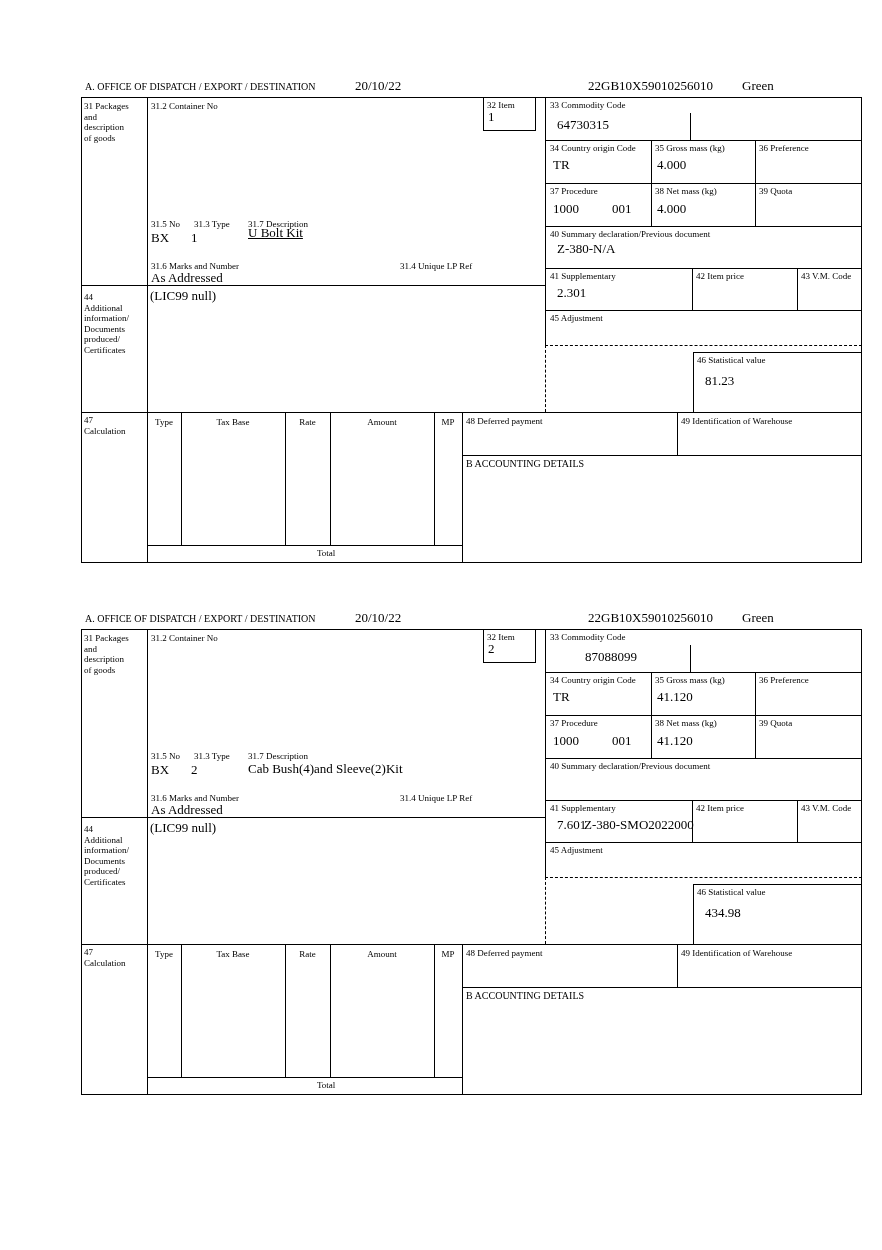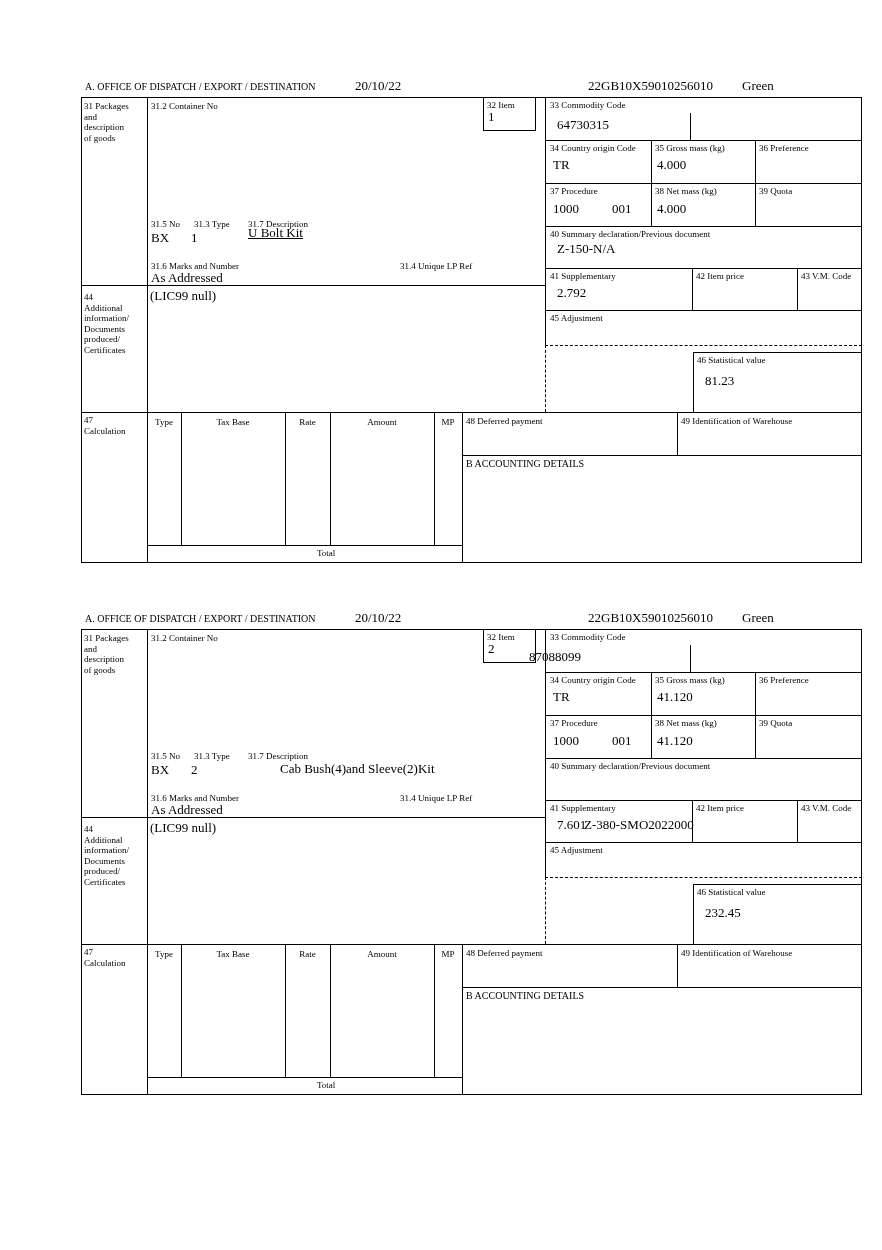--- a/index.html
+++ b/index.html
@@ -109,23 +109,23 @@
     <div class="val" style="left:407px;top:30px;">1</div>
     <div class="val" style="left:476px;top:38px;">64730315</div>
     <div class="val" style="left:472px;top:78px;">TR</div>
     <div class="val" style="left:576px;top:78px;">4.000</div>
     <div class="val" style="left:472px;top:122px;">1000</div>
     <div class="val" style="left:531px;top:122px;">001</div>
     <div class="val" style="left:576px;top:122px;">4.000</div>
     <div class="val" style="left:70px;top:151px;">BX</div>
     <div class="val" style="left:110px;top:151px;">1</div>
     <div class="val" style="left:167px;top:146px;text-decoration:underline;">U Bolt Kit</div>
-    <div class="val" style="left:476px;top:162px;">Z-150-N/A</div>
+    <div class="val" style="left:476px;top:162px;">Z-380-N/A</div>
     <div class="val" style="left:70px;top:191px;">As Addressed</div>
-    <div class="val" style="left:476px;top:206px;">2.792</div>
+    <div class="val" style="left:476px;top:206px;">2.301</div>
     <div class="val" style="left:69px;top:209px;">(LIC99 null)</div>
     <div class="val" style="left:624px;top:294px;">81.23</div>
 
   </div>
 
   <div class="section section-1">
 
     <div class="hdr" style="left:4px;top:1px;">A.  OFFICE OF DISPATCH / EXPORT / DESTINATION</div>
     <div class="val" style="left:274px;top:-1px;">20/10/22</div>
     <div class="val" style="left:507px;top:-1px;">22GB10X59010256010</div>
@@ -202,29 +202,29 @@
     <div class="lbl center" style="left:100px;top:337px;width:104px;">Tax Base</div>
     <div class="lbl center" style="left:204px;top:337px;width:45px;">Rate</div>
     <div class="lbl center" style="left:249px;top:337px;width:104px;">Amount</div>
     <div class="lbl center" style="left:353px;top:337px;width:28px;">MP</div>
     <div class="lbl" style="left:385px;top:336px;">48 Deferred payment</div>
     <div class="lbl" style="left:600px;top:336px;">49 Identification of Warehouse</div>
     <div class="hdr" style="left:385px;top:378px;">B ACCOUNTING DETAILS</div>
     <div class="lbl" style="left:236px;top:468px;">Total</div>
 
     <div class="val" style="left:407px;top:30px;">2</div>
-    <div class="val" style="left:448px;top:38px;">87088099</div>
+    <div class="val" style="left:504px;top:38px;">87088099</div>
     <div class="val" style="left:472px;top:78px;">TR</div>
     <div class="val" style="left:576px;top:78px;">41.120</div>
     <div class="val" style="left:472px;top:122px;">1000</div>
     <div class="val" style="left:531px;top:122px;">001</div>
     <div class="val" style="left:576px;top:122px;">41.120</div>
     <div class="val" style="left:70px;top:151px;">BX</div>
     <div class="val" style="left:110px;top:151px;">2</div>
-    <div class="val" style="left:167px;top:150px;margin-left:32px;">Cab Bush(4)and Sleeve(2)Kit</div>
+    <div class="val" style="left:167px;top:150px;">Cab Bush(4)and Sleeve(2)Kit</div>
     <div class="val" style="left:503px;top:162px;margin-top:44px;">Z-380-SMO2022000</div>
     <div class="val" style="left:70px;top:191px;">As Addressed</div>
     <div class="val" style="left:476px;top:206px;">7.601</div>
     <div class="val" style="left:69px;top:209px;">(LIC99 null)</div>
-    <div class="val" style="left:624px;top:294px;">232.45</div>
+    <div class="val" style="left:624px;top:294px;">434.98</div>
 
   </div>
 </div>
 
 </body></html>

